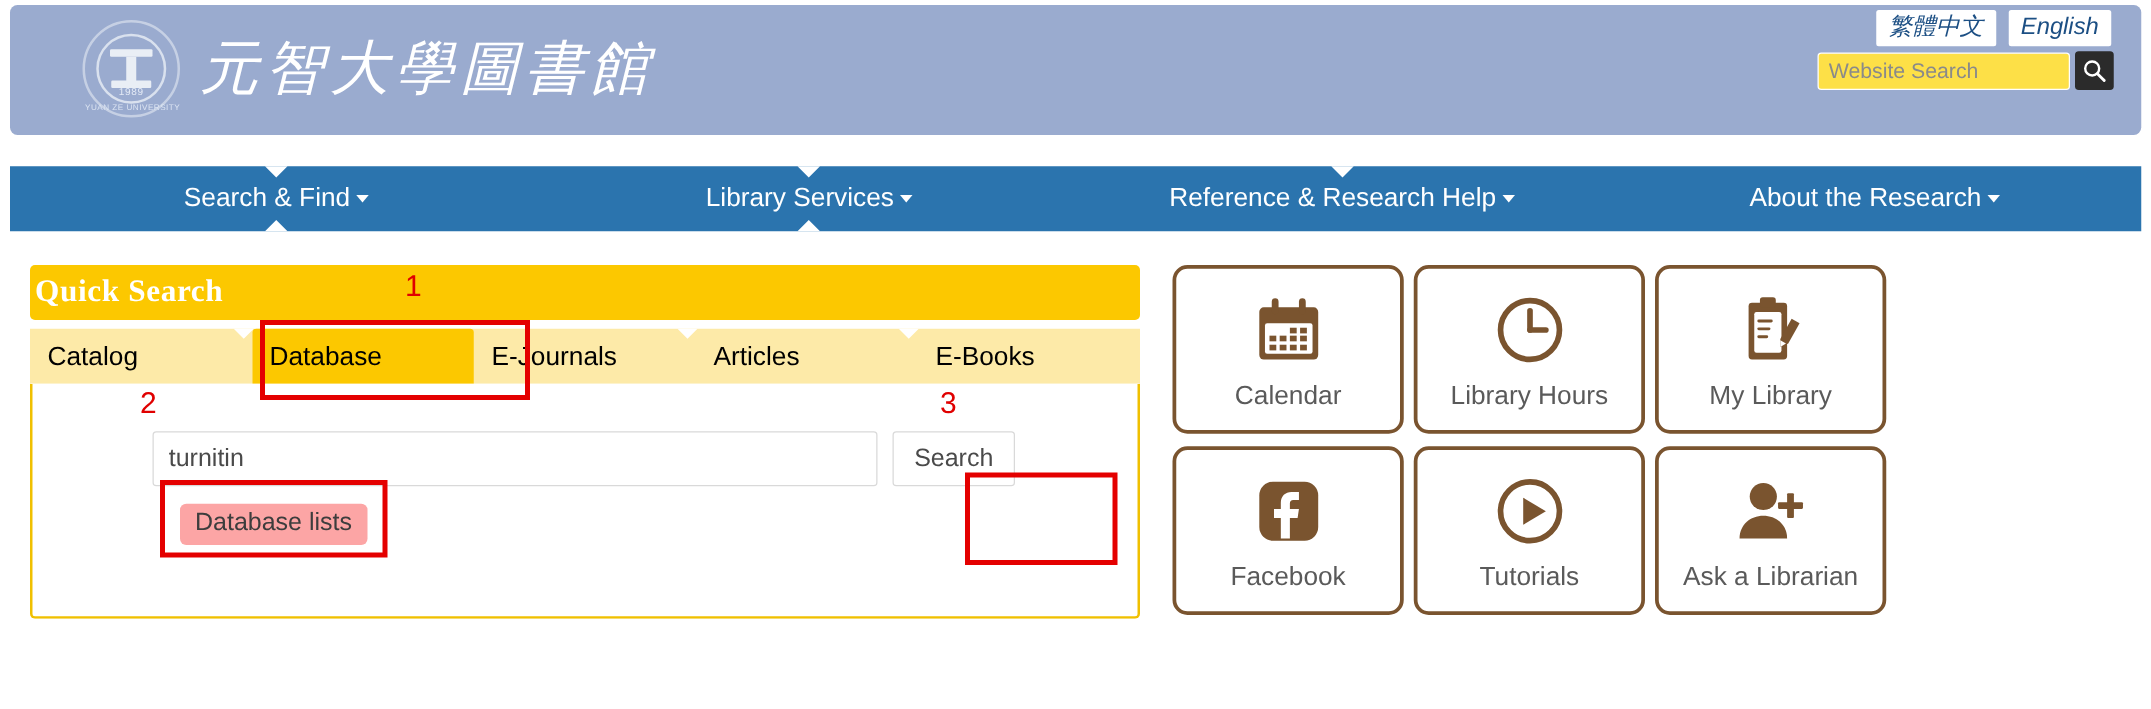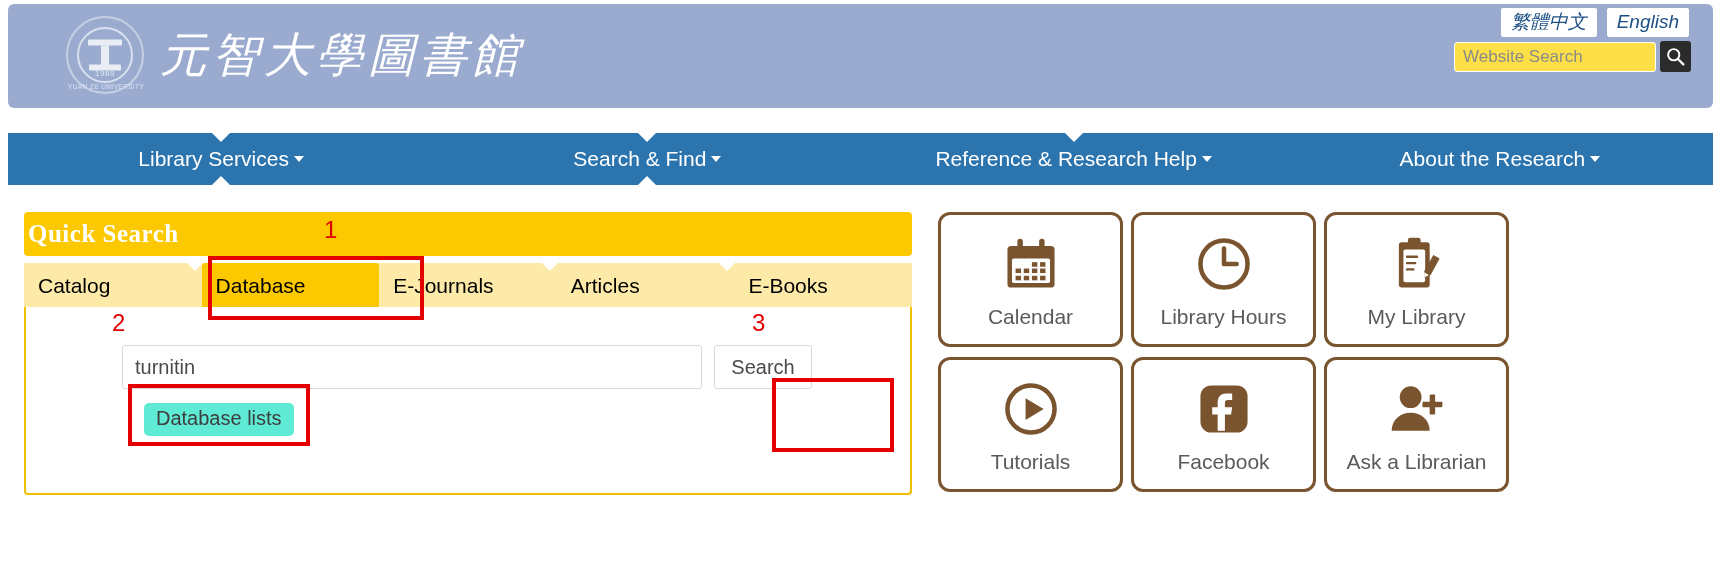--- a/index.html
+++ b/index.html
@@ -285,21 +285,21 @@
     border-radius: 3px;
     background: #ffffff;
     font-size: 20px;
     color: #4a4a4a;
     font-family: "Liberation Sans", sans-serif;
     cursor: pointer;
   }
   .db-lists {
     position: absolute;
     left: 118px; top: 96px;
-    background: #5eead4;
+    background: #fca5a5;
     color: #3d3d3d;
     font-size: 20px;
     padding: 4px 12px 6px 12px;
     border-radius: 5px;
     cursor: pointer;
   }
 
   
   .anno-box {
     position: absolute;
@@ -369,27 +369,27 @@
         <svg width="21" height="21" viewBox="0 0 24 24">
           <circle cx="10" cy="10" r="6.4" fill="none" stroke="#ffffff" stroke-width="2.2"></circle>
           <line x1="14.8" y1="14.8" x2="21" y2="21" stroke="#ffffff" stroke-width="2.6" stroke-linecap="round"></line>
         </svg>
       </div>
     </div>
   </div>
 
   <div class="nav">
     <div class="nav-item">
-      <span>Library Services</span>
+      <span>Search &amp; Find</span>
         <i class="caret"></i>
       <span class="nav-notch"></span>
       <span class="nav-notch bottom"></span>
     </div>
     <div class="nav-item">
-      <span>Search &amp; Find</span>
+      <span>Library Services</span>
         <i class="caret"></i>
       <span class="nav-notch"></span>
       <span class="nav-notch bottom"></span>
     </div>
     <div class="nav-item">
       <span>Reference &amp; Research Help</span>
         <i class="caret"></i>
       <span class="nav-notch"></span>
     </div>
     <div class="nav-item">
@@ -496,35 +496,35 @@
             <polygon points="40,47 40,41 45,44" fill="#ffffff"></polygon>
           </g>
         </svg>
       </div>
       <div class="tile-label">My Library</div>
     </div>
 
     <div class="tile">
       <div class="tile-icon">
         <svg width="58" height="58" viewBox="0 0 64 64">
-          <circle cx="32" cy="32" r="26" fill="none" stroke="#7a542f" stroke-width="5"></circle>
-          <polygon points="26,20 46,32 26,44" fill="#7a542f"></polygon>
-        </svg>
-      </div>
-      <div class="tile-label">Tutorials</div>
+          <rect x="6" y="6" width="52" height="52" rx="12" fill="#7a542f"></rect>
+          <path d="M41 22h-5c-2 0-3 1.2-3 3.2V30h8l-1.2 8H33v18h-8V38h-6v-8h6v-5.6C25 18.6 29 15 34.4 15H41z" fill="#ffffff"></path>
+        </svg>
+      </div>
+      <div class="tile-label">Facebook</div>
     </div>
 
     <div class="tile">
       <div class="tile-icon">
         <svg width="58" height="58" viewBox="0 0 64 64">
-          <rect x="6" y="6" width="52" height="52" rx="12" fill="#7a542f"></rect>
-          <path d="M41 22h-5c-2 0-3 1.2-3 3.2V30h8l-1.2 8H33v18h-8V38h-6v-8h6v-5.6C25 18.6 29 15 34.4 15H41z" fill="#ffffff"></path>
-        </svg>
-      </div>
-      <div class="tile-label">Facebook</div>
+          <circle cx="32" cy="32" r="26" fill="none" stroke="#7a542f" stroke-width="5"></circle>
+          <polygon points="26,20 46,32 26,44" fill="#7a542f"></polygon>
+        </svg>
+      </div>
+      <div class="tile-label">Tutorials</div>
     </div>
 
     <div class="tile">
       <div class="tile-icon">
         <svg width="58" height="58" viewBox="0 0 64 64">
           <circle cx="25" cy="19" r="12" fill="#7a542f"></circle>
           <path d="M4 56c0-12 9.5-20 21-20s21 8 21 20z" fill="#7a542f"></path>
           <rect x="46" y="16" width="6" height="22" rx="1" fill="#7a542f"></rect>
           <rect x="38" y="24" width="22" height="6" rx="1" fill="#7a542f"></rect>
         </svg>

